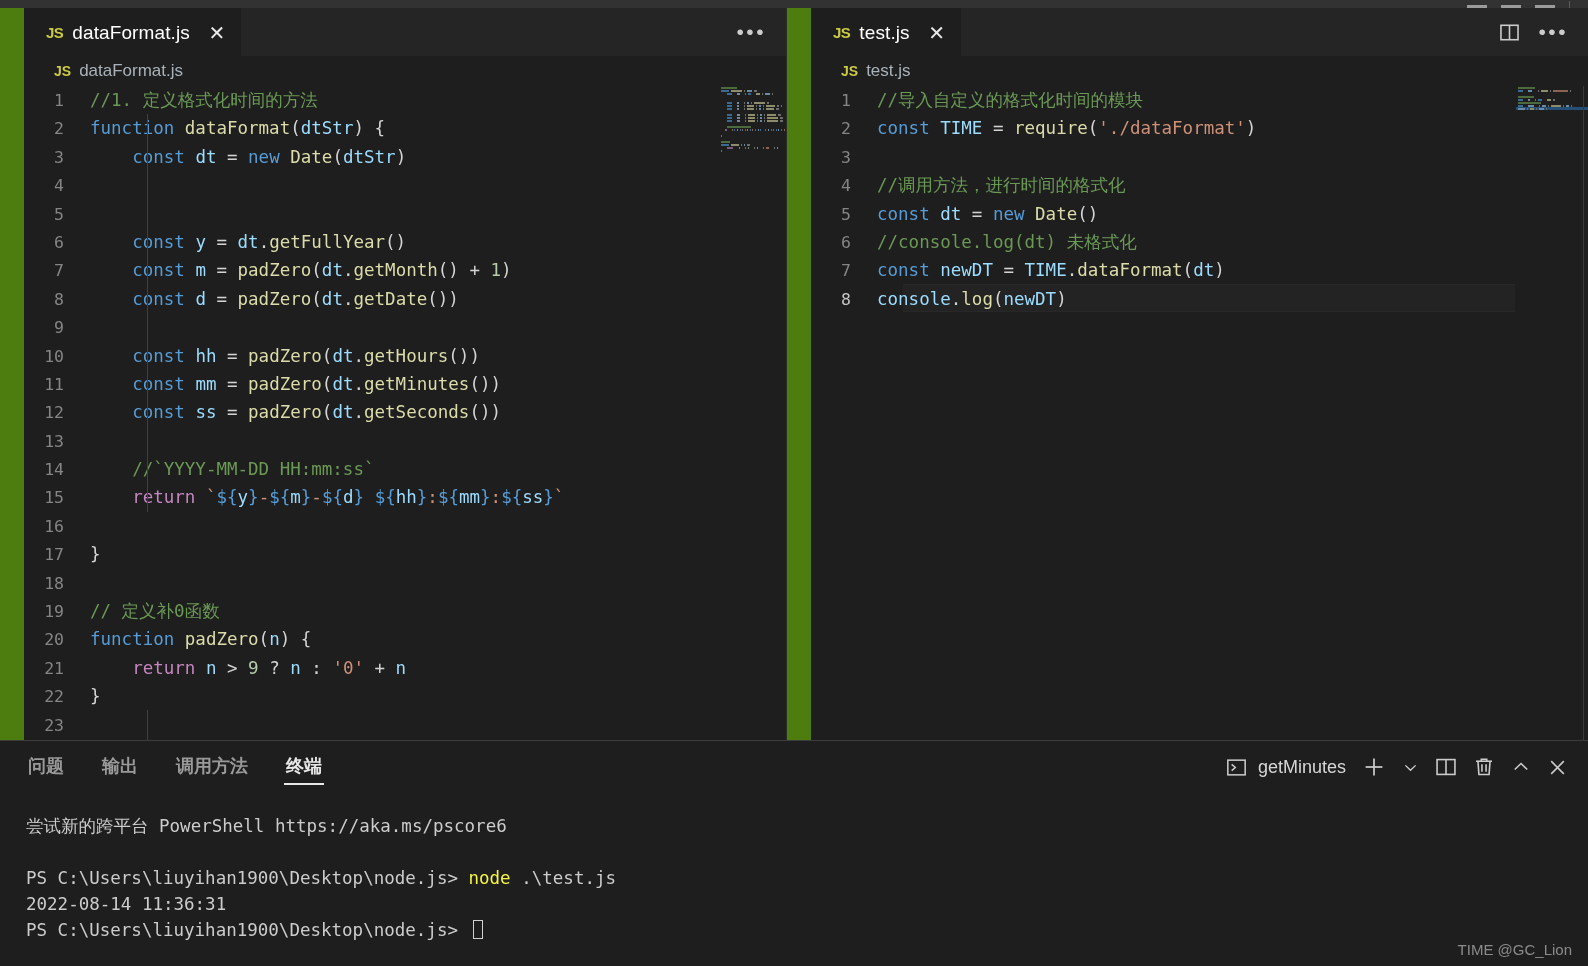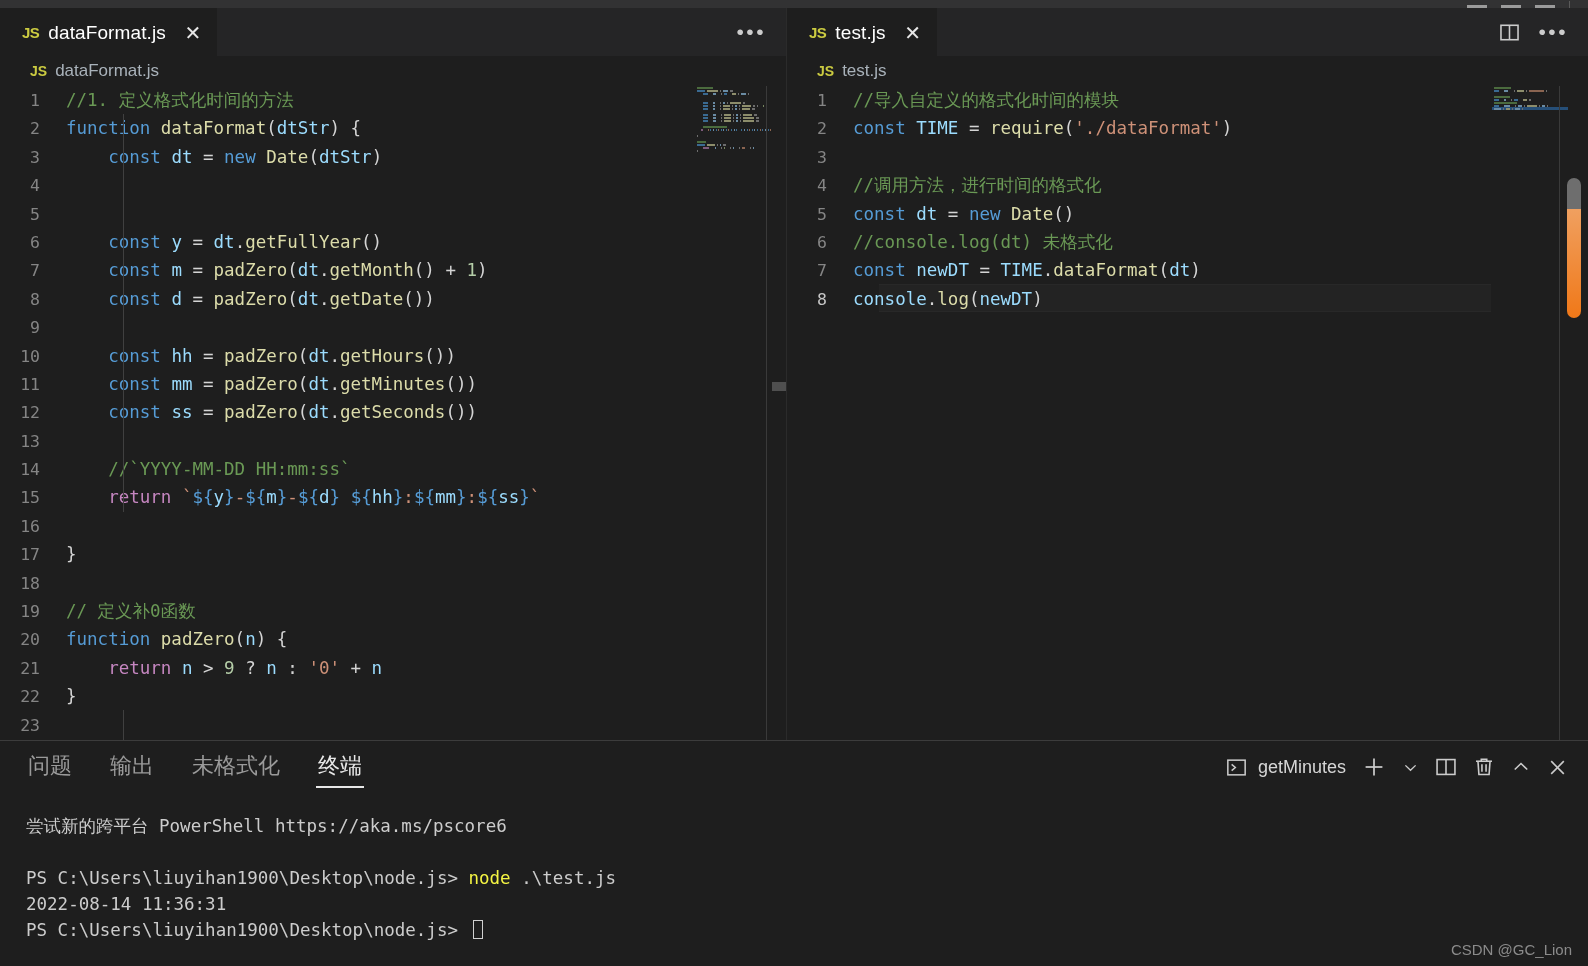--- a/index.html
+++ b/index.html
@@ -21,21 +21,21 @@
     display: flex; align-items: flex-end; gap: 14px;
   }
   .win-controls i { display: block; width: 20px; height: 3px; background: #9b9b9b; }
   .win-controls .bar { width: 1px; height: 7px; background: #5a5a5a; }
 
   
   .editor-area {
     position: absolute; left: 0; top: 8px; width: 1588px; height: 732px;
     display: flex;
   }
-  .group { position: relative; height: 100%; background: #86efac; }
+  .group { position: relative; height: 100%; background: #4d7c0f; padding-left: 24px; }
   .group-left  { width: 787px; border-right: 1px solid #2b2b2b; }
   .group-right { width: 801px; }
 
   .tabbar {
     position: relative; height: 48px; background: #252526;
     display: flex; align-items: stretch;
   }
   .tab {
     display: flex; align-items: center; gap: 9px;
     padding: 0 14px 0 22px; height: 48px;
@@ -130,21 +130,21 @@
   .panel {
     position: absolute; left: 0; top: 740px; width: 1588px; height: 226px;
     background: #1e1e1e; border-top: 1px solid #3c3c3c;
   }
   .panel-header {
     height: 52px; display: flex; align-items: center; justify-content: space-between;
     padding: 0 20px 0 26px;
   }
   .panel-tabs { display: flex; align-items: center; gap: 34px; }
   .panel-tab {
-    font-size: 22px; color: #9a9a9a; padding: 4px 2px 7px 2px; position: relative;
+    font-size: 18px; color: #9a9a9a; padding: 4px 2px 7px 2px; position: relative; font-weight: bold;
   }
   .panel-tab.active { color: #e7e7e7; }
   .panel-tab.active::after {
     content: ""; position: absolute; left: 0; right: 0; bottom: 0;
     height: 1.5px; background: #e7e7e7;
   }
   .panel-actions { display: flex; align-items: center; gap: 16px; color: #cccccc; }
   .term-chip { display: flex; align-items: center; gap: 11px; font-size: 18px; color: #d6d6d6; }
 
   .terminal {
@@ -490,21 +490,21 @@
         </div>
       </div>
     </div>
   </div>
 
   <div class="panel">
     <div class="panel-header">
       <div class="panel-tabs">
         <div class="panel-tab">问题</div>
         <div class="panel-tab">输出</div>
-        <div class="panel-tab">未格式化</div>
+        <div class="panel-tab">调用方法</div>
         <div class="panel-tab active">终端</div>
       </div>
       <div class="panel-actions">
         <span class="term-chip">
           <span class="ic">
             <svg width="21" height="21" viewBox="0 0 16 16" fill="none" stroke="#cccccc" stroke-width="1.15">
               <rect x="1.4" y="2.4" width="13.2" height="11.2"></rect>
               <polyline points="4.3,5.6 7.1,8 4.3,10.4"></polyline>
             </svg>
           </span>
@@ -543,15 +543,15 @@
         </span>
         <span class="ic">
           <svg width="21" height="21" viewBox="0 0 16 16" stroke="#cccccc" stroke-width="1.25">
             <line x1="3.2" y1="3.2" x2="12.8" y2="12.8"></line>
               <line x1="12.8" y1="3.2" x2="3.2" y2="12.8"></line>
           </svg>
         </span>
       </div>
     </div>
     <div class="terminal" id="terminal-body"><div><span class="t-dim">尝试新的跨平台 PowerShell https://aka.ms/pscore6</span></div><div>&nbsp;</div><div><span class="t-dim">PS C:\Users\liuyihan1900\Desktop\node.js&gt; </span><span class="t-yellow">node</span><span class="t-dim"> .\test.js</span></div><div><span class="t-dim">2022-08-14 11:36:31</span></div><div><span class="t-dim">PS C:\Users\liuyihan1900\Desktop\node.js&gt; </span><span class="cursor-block"></span></div></div>
-    <div class="watermark">CSDN @GC_Lion</div>
+    <div class="watermark">TIME @GC_Lion</div>
   </div>
 </div>
 
 </body></html>

